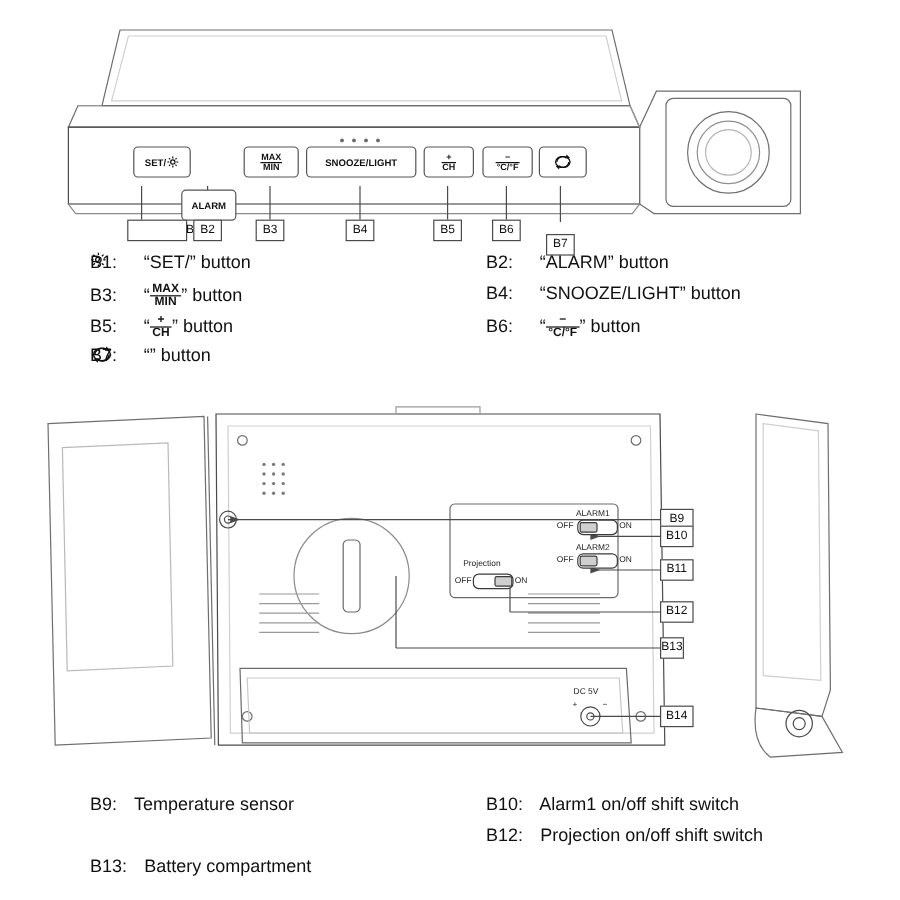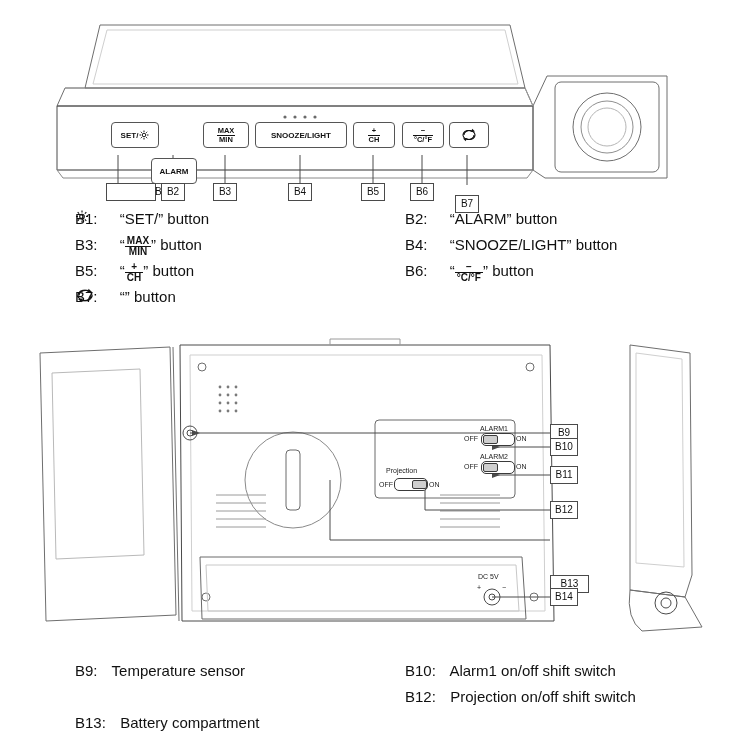--- a/index.html
+++ b/index.html
@@ -337,21 +337,21 @@
     </div>
 
     <div class="tiny" style="left:448px;top:238px;font-size:7px;">DC 5V</div>
     <div class="tiny" style="left:447px;top:249px;font-size:7px;">+</div>
     <div class="tiny" style="left:472px;top:249px;font-size:7px;">−</div>
 
     <div class="lbl" style="left:520px;top:89px;width:28px;height:18px;line-height:16px;">B9</div>
     <div class="lbl" style="left:520px;top:103px;width:28px;height:18px;line-height:16px;">B10</div>
     <div class="lbl" style="left:520px;top:131px;width:28px;height:18px;line-height:16px;">B11</div>
     <div class="lbl" style="left:520px;top:166px;width:28px;height:18px;line-height:16px;">B12</div>
-    <div class="lbl" style="left:520px;top:196px;width:39px;height:18px;line-height:16px;margin-top:44px;">B13</div>
+    <div class="lbl" style="left:520px;top:196px;width:20px;height:18px;line-height:16px;">B13</div>
     <div class="lbl" style="left:520px;top:253px;width:28px;height:18px;line-height:16px;">B14</div>
   </div>
 
   <div class="blegend" style="left:75px;top:662px;width:680px;">
     <div class="row">
       <div class="c1">
         <span>B9:</span>
         <span style="display:inline-block;width:6px"></span>
         <span>Temperature sensor</span>
       </div>

